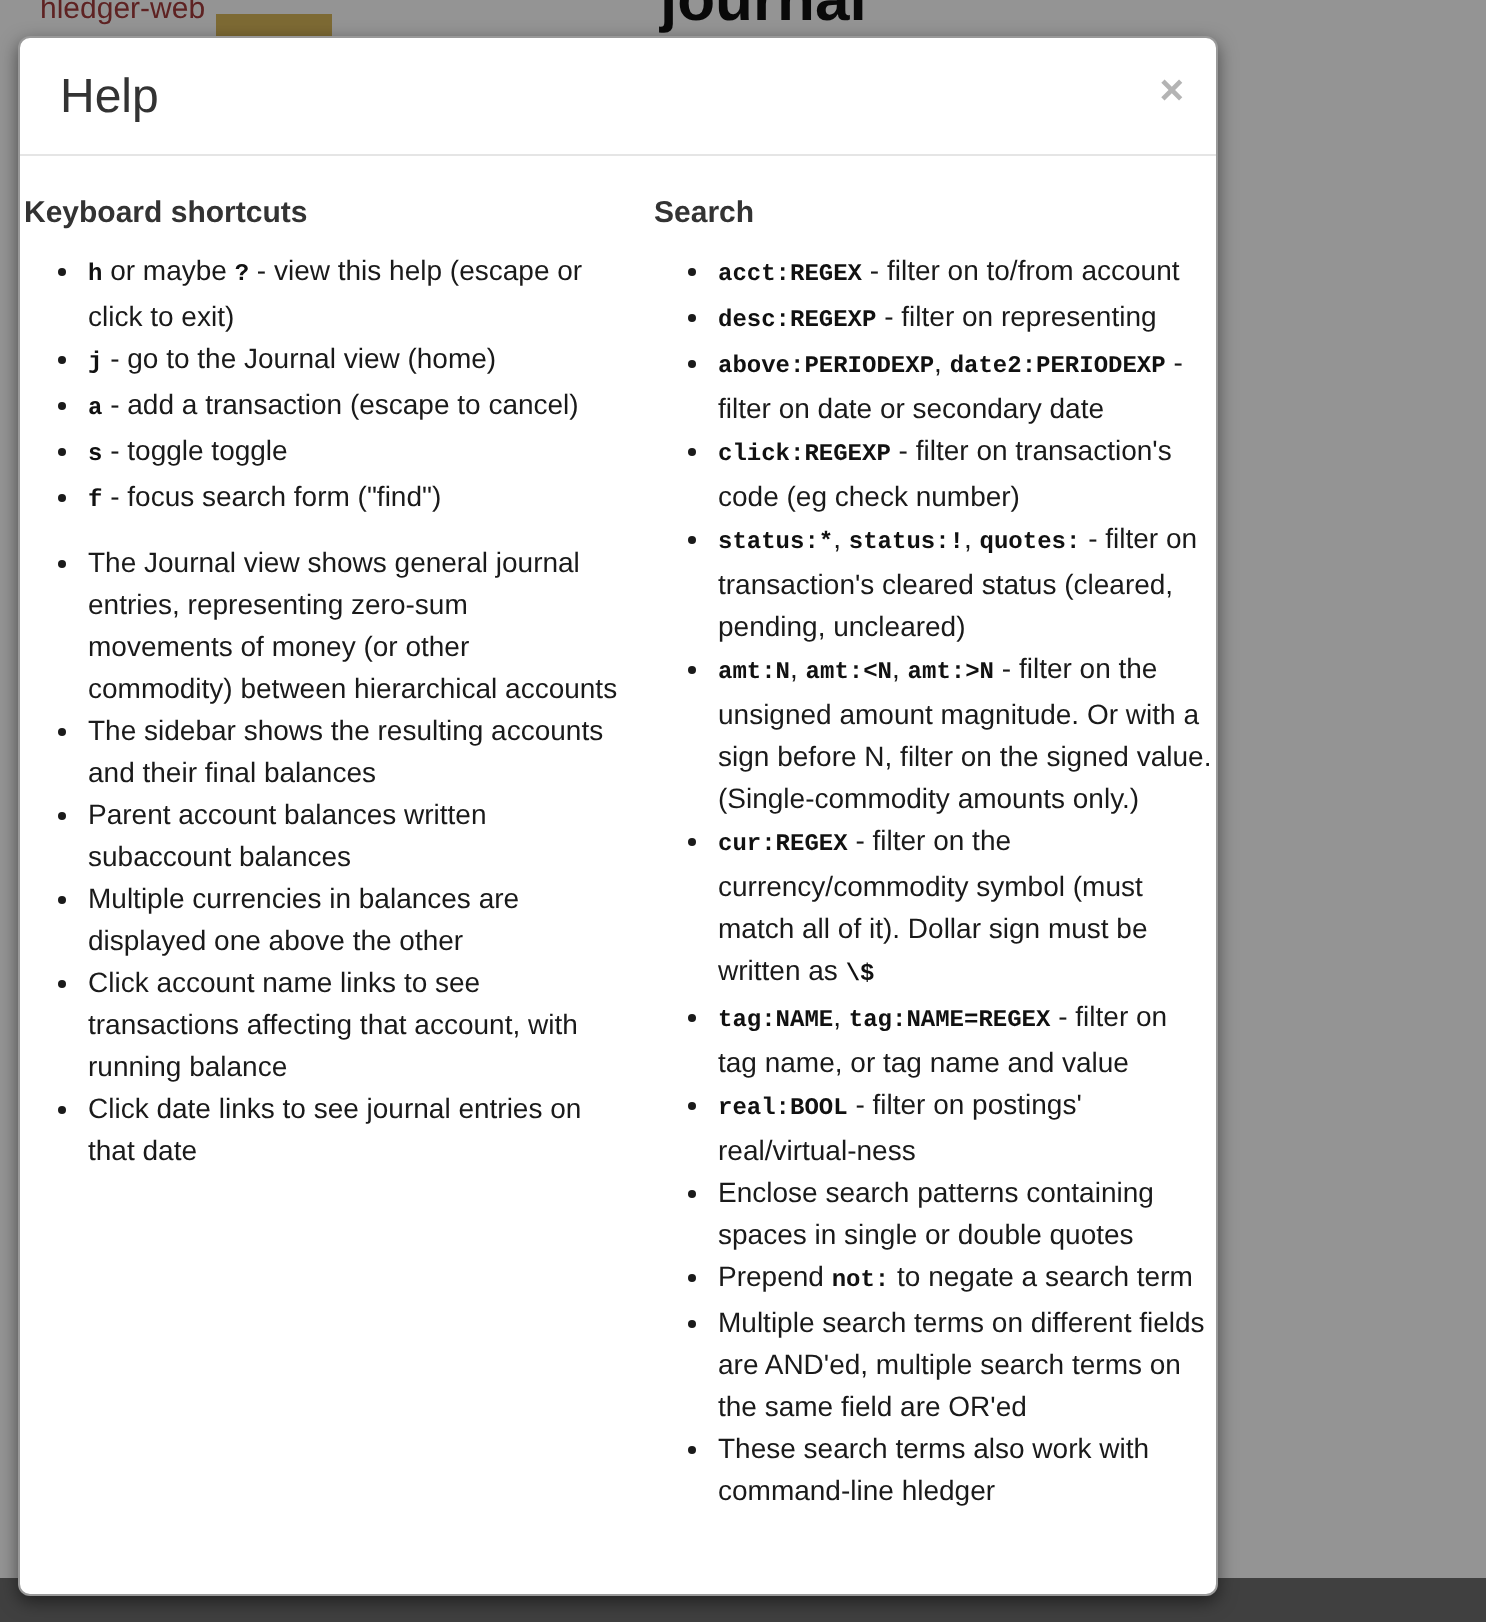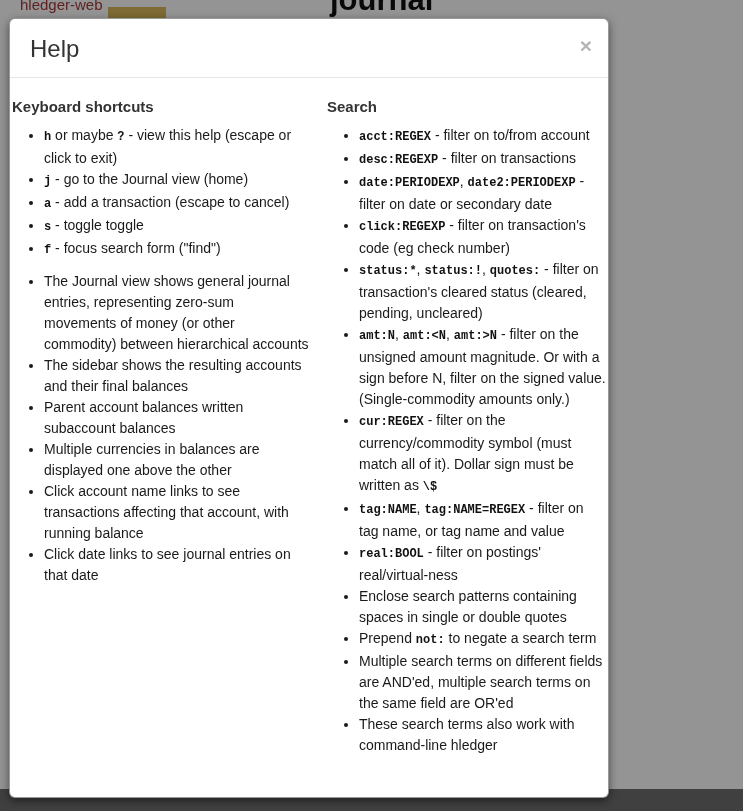--- a/index.html
+++ b/index.html
@@ -66,22 +66,22 @@
           <li><span>Parent account balances written subaccount balances</span></li>
           <li><span>Multiple currencies in balances are displayed one above the other</span></li>
           <li><span>Click account name links to see transactions affecting that account, with running balance</span></li>
           <li><span>Click date links to see journal entries on that date</span></li>
         </ul>
       </div>
     <div class="col">
         <h3 class="section">Search</h3>
         <ul class="help">
           <li><code>acct:REGEX</code><span> - filter on to/from account</span></li>
-          <li><code>desc:REGEXP</code><span> - filter on transactions</span></li>
-          <li><code>date:PERIODEXP</code><span>, </span><code>date2:PERIODEXP</code><span> - filter on date or secondary date</span></li>
+          <li><code>desc:REGEXP</code><span> - filter on representing</span></li>
+          <li><code>above:PERIODEXP</code><span>, </span><code>date2:PERIODEXP</code><span> - filter on date or secondary date</span></li>
           <li><code>click:REGEXP</code><span> - filter on transaction's code (eg check number)</span></li>
           <li><code>status:*</code><span>, </span><code>status:!</code><span>, </span><code>quotes:</code><span> - filter on transaction's cleared status (cleared, pending, uncleared)</span></li>
           <li><code>amt:N</code><span>, </span><code>amt:&lt;N</code><span>, </span><code>amt:&gt;N</code><span> - filter on the unsigned amount magnitude. Or with a sign before N, filter on the signed value. (Single-commodity amounts only.)</span></li>
           <li><code>cur:REGEX</code><span> - filter on the currency/commodity symbol (must match all of it). Dollar sign must be written as </span><code>\$</code></li>
           <li><code>tag:NAME</code><span>, </span><code>tag:NAME=REGEX</code><span> - filter on tag name, or tag name and value</span></li>
           <li><code>real:BOOL</code><span> - filter on postings' real/virtual-ness</span></li>
           <li><span>Enclose search patterns containing spaces in single or double quotes</span></li>
           <li><span>Prepend </span><code>not:</code><span> to negate a search term</span></li>
           <li><span>Multiple search terms on different fields are AND'ed, multiple search terms on the same field are OR'ed</span></li>
           <li><span>These search terms also work with command-line hledger</span></li>

